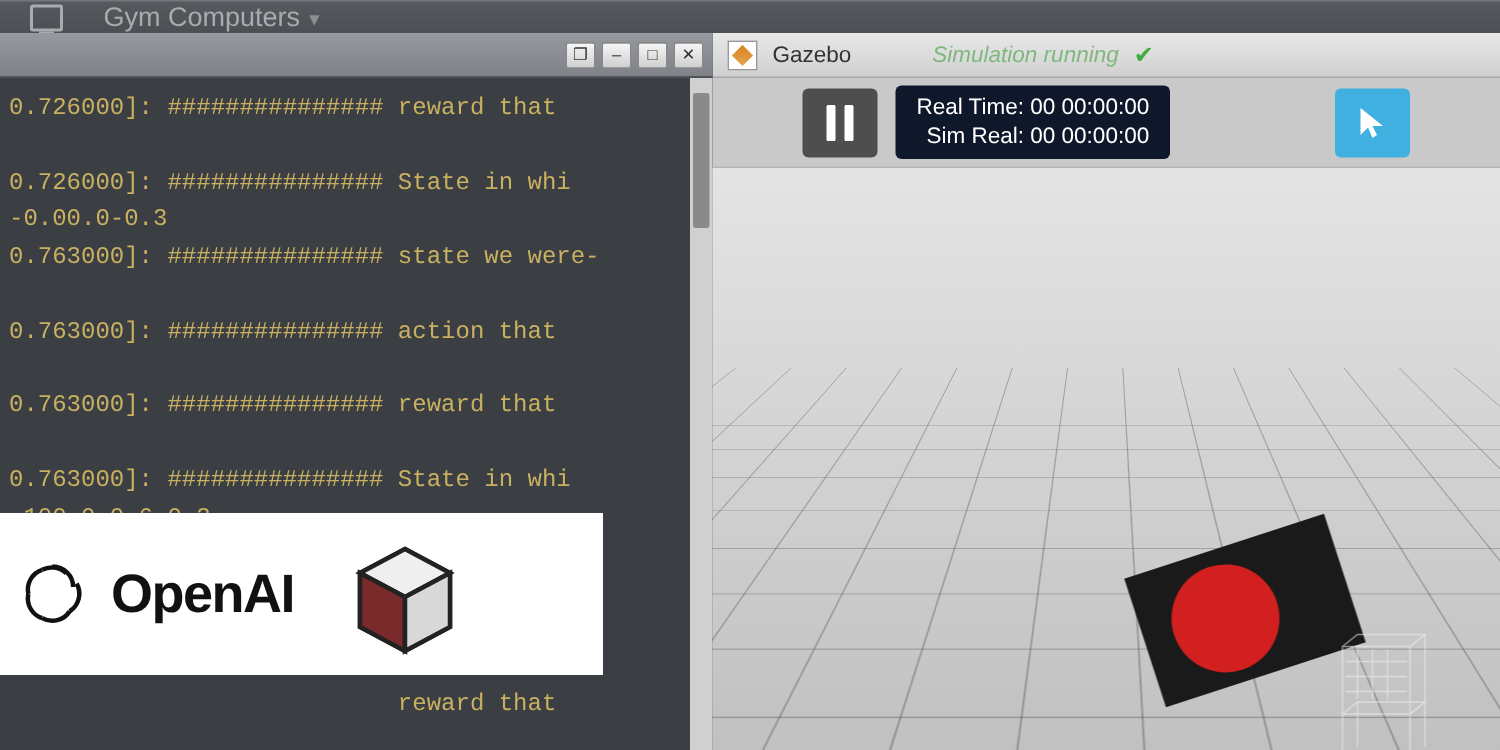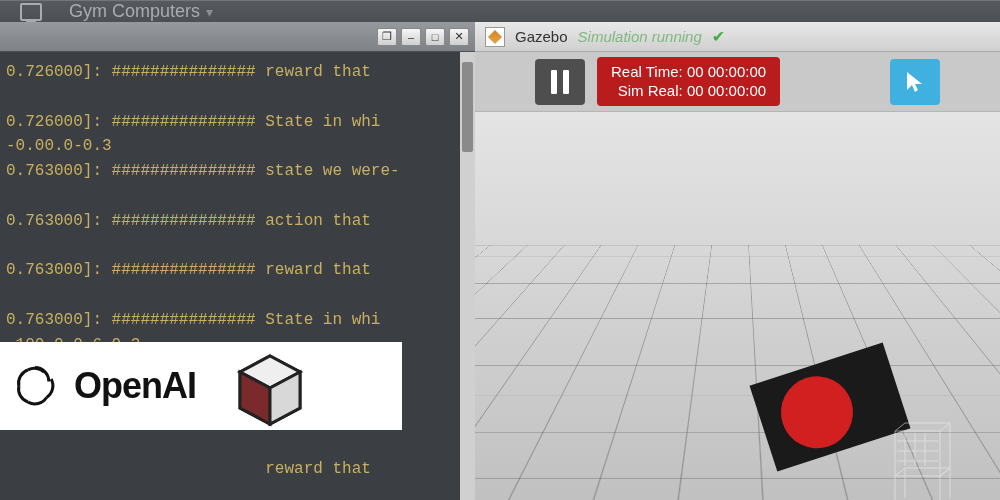--- a/index.html
+++ b/index.html
@@ -85,21 +85,21 @@
   display: flex;
   align-items: center;
   gap: 10px;
   padding: 8px 10px;
   font-size: 15px;
   border-bottom: 1px solid #aaa;
 }
 .gz-logo { width: 20px; height: 20px; background: #fff; border:1px solid #999; display:flex; align-items:center; justify-content:center; }
 .gz-logo-inner { width:10px; height:10px; background:linear-gradient(135deg,#d67f1f,#e6a84e); transform: rotate(45deg); }
 .gz-name { color: #333; }
-.gz-status { color: #7fb87f; font-style: italic; }
+.gz-status { color: #7fb87f; font-style: italic; margin-left: 44px; }
 .check { color: #3fae3f; font-size: 16px; }
 
 .gz-toolbar {
   height: 60px;
   background: #c9c9c9;
   display: flex;
   align-items: center;
   gap: 12px;
   padding: 0 60px 0 60px;
   border-bottom: 1px solid #b5b5b5;
@@ -107,21 +107,21 @@
 .pause-btn {
   width: 50px; height: 46px;
   background: #4e4e4e;
   border-radius: 4px;
   display: flex; align-items: center; justify-content: center;
   gap: 6px;
   cursor: pointer;
 }
 .pause-btn .bar { width: 6px; height: 24px; background: #fff; border-radius: 1px; }
 .time-box {
-  background: #b91c1c;
+  background: #0f172a;
   border-radius: 4px;
   color: #fff;
   padding: 6px 14px;
   font-size: 15px;
   line-height: 1.25;
 }
 .cursor-btn {
   width: 50px; height: 46px;
   background: #3fb0e0;
   border-radius: 4px;
@@ -164,21 +164,21 @@
 }
 .wire-chair {
   position: absolute; right: 35px; bottom: 28px;
   width: 80px; height: 90px; opacity: .55;
 }
 
 
 .badge {
   position: absolute;
   left: 0; top: 342px;
-  width: 402px; height: 88px;
+  width: 402px; height: 108px;
   background: #fff;
   display: flex;
   align-items: center;
   gap: 16px;
   padding: 0 10px 0 12px;
   z-index: 50;
 }
 .openai-mark { width: 46px; height: 46px; }
 .openai-text { font-size: 36px; font-weight: 700; color: #111; letter-spacing: -1px; }
 .gz-cube { margin-left: 10px; }

